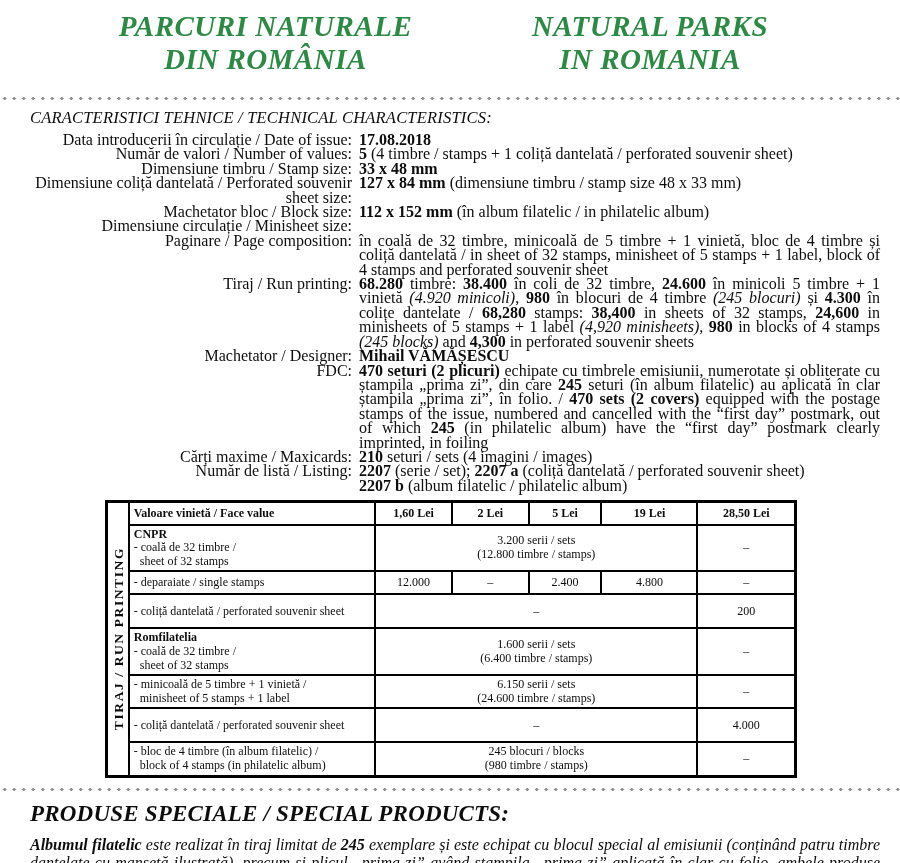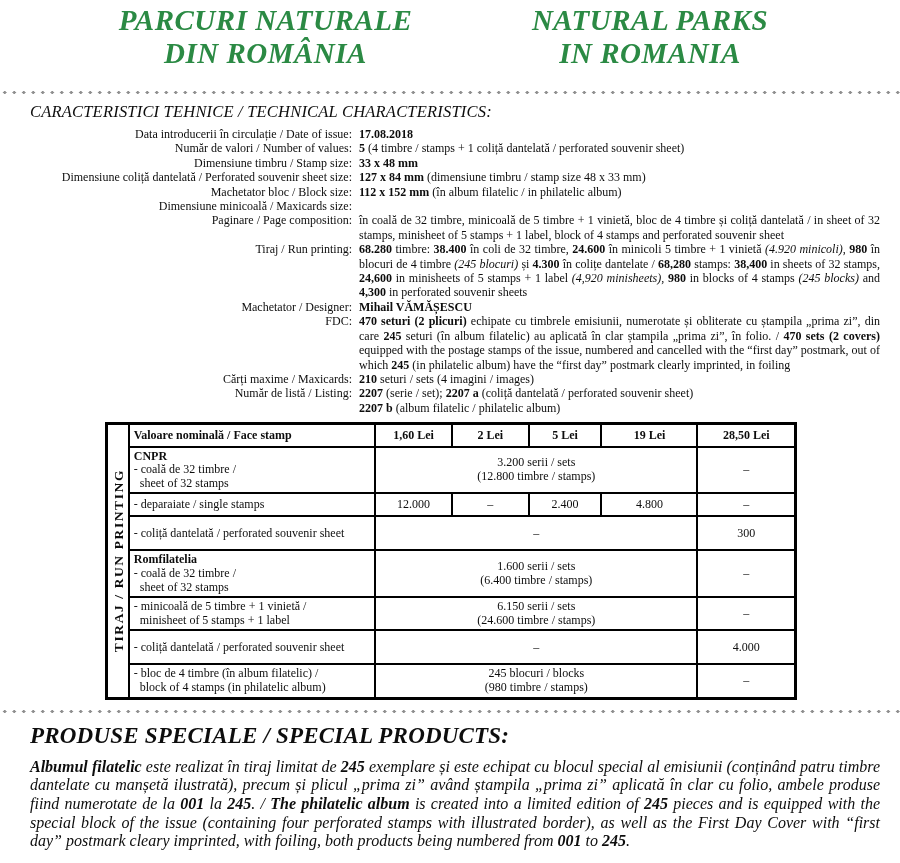--- a/index.html
+++ b/index.html
@@ -2,35 +2,35 @@
 <html><head>
 <meta charset="utf-8">
 <style>
   html,body{margin:0;padding:0;}
   body{
     width:900px;height:863px;overflow:hidden;background:#ffffff;color:#0d0d0d;
     font-family:"Liberation Serif","DejaVu Serif",serif;
     -webkit-font-smoothing:antialiased;
   }
   
-  .titles{display:flex;height:82px;padding-top:4px;}
+  .titles{display:flex;height:82px;padding-top:10px;}
   .title-block{text-align:center;color:#2b8a44;font-weight:bold;font-style:italic;
     font-size:29px;line-height:33px;letter-spacing:.5px;}
   .title-left{margin-left:88px;width:355px;}
   .title-right{margin-left:62px;width:290px;}
   
   .dots{height:9px;width:900px;
     background-image:radial-gradient(ellipse 2.5px 3.2px at center,#8f8f8f 62%,rgba(0,0,0,0) 64%);
     background-size:9.5px 9px;background-repeat:repeat-x;background-position:left center;}
   .dots.top{margin-top:2px;}
   
   .sect-heading{font-style:italic;margin:5px 0 5px 30px;font-size:16.5px;letter-spacing:.2px;}
   .sect-heading.strong{font-weight:bold;font-size:23px;margin:7px 0 9px 30px;}
   
-  .specs{margin-top:3px;font-size:12px;line-height:14.4px;}
+  .specs{margin-top:3px;font-size:16px;line-height:14.4px;}
   .spec-row{display:flex;}
   .spec-label{width:352px;flex:none;text-align:right;}
   .spec-value{flex:1;padding-left:7px;margin-right:20px;text-align:justify;}
   .spec-value b{font-weight:bold;}
   
   .runtable-wrap{margin:7px 0 0 105px;}
   table.runtable{border-collapse:collapse;table-layout:fixed;width:692px;
     font-size:12px;line-height:13.6px;}
   table.runtable td{border:2px solid #000;padding:2px 4px;vertical-align:middle;}
   table.runtable{border:3px solid #000;}
@@ -80,21 +80,21 @@
   </div>
   <div class="spec-row">
     <div class="spec-label">Dimensiune coliță dantelată / Perforated souvenir sheet size:</div>
     <div class="spec-value"><b>127 x 84 mm</b> (dimensiune timbru / stamp size 48 x 33 mm)</div>
   </div>
   <div class="spec-row">
     <div class="spec-label">Machetator bloc / Block size:</div>
     <div class="spec-value"><b>112 x 152 mm</b> (în album filatelic / in philatelic album)</div>
   </div>
   <div class="spec-row">
-    <div class="spec-label">Dimensiune minicoală / Maxicards size:</div>
+    <div class="spec-label">Dimensiune circulație / Minisheet size:</div>
   </div>
   <div class="spec-row">
     <div class="spec-label">Paginare / Page composition:</div>
     <div class="spec-value">în coală de 32 timbre, minicoală de 5 timbre + 1 vinietă, bloc de 4 timbre și coliță dantelată / in sheet of 32 stamps, minisheet of 5 stamps + 1 label, block of 4 stamps and perforated souvenir sheet</div>
   </div>
   <div class="spec-row">
     <div class="spec-label">Tiraj / Run printing:</div>
     <div class="spec-value"><b>68.280</b> timbre: <b>38.400</b> în coli de 32 timbre, <b>24.600</b> în minicoli 5 timbre + 1 vinietă <i>(4.920 minicoli)</i>, <b>980</b> în blocuri de 4 timbre <i>(245 blocuri)</i> și <b>4.300</b> în colițe dantelate / <b>68,280</b> stamps: <b>38,400</b> in sheets of 32 stamps, <b>24,600</b> in minisheets of 5 stamps + 1 label <i>(4,920 minisheets)</i>, <b>980</b> in blocks of 4 stamps <i>(245 blocks)</i> and <b>4,300</b> in perforated souvenir sheets</div>
   </div>
   <div class="spec-row">
@@ -124,21 +124,21 @@
       <col style="width:76px">
         <col style="width:72px">
         <col style="width:95px">
         <col style="width:97px">
     </colgroup>
     <tbody>
         <tr class="h23">
       <td class="side" rowspan="8">
         <div class="rot">TIRAJ / RUN PRINTING</div>
       </td>
-      <td class="lbl hb">Valoare nominală / Face stamp</td>
+      <td class="lbl hb">Valoare vinietă / Face value</td>
       <td class="c hb">1,60 Lei</td>
       <td class="c hb">2 Lei</td>
       <td class="c hb">5 Lei</td>
       <td class="c hb">19 Lei</td>
       <td class="c hb">28,50 Lei</td>
     </tr>
     <tr class="h46">
       <td class="lbl">
         <div class="hb">CNPR</div>
         <div class="pre">- coală de 32 timbre /
@@ -152,21 +152,21 @@
       <td class="lbl">- deparaiate / single stamps</td>
       <td class="c">12.000</td>
       <td class="c">–</td>
       <td class="c">2.400</td>
       <td class="c">4.800</td>
       <td class="c">–</td>
     </tr>
     <tr class="h21">
       <td class="lbl">- coliță dantelată / perforated souvenir sheet</td>
       <td class="c" colspan="4">–</td>
-      <td class="c">300</td>
+      <td class="c">200</td>
     </tr>
     <tr class="h46">
       <td class="lbl">
         <div class="hb">Romfilatelia</div>
         <div class="pre">- coală de 32 timbre /
 &nbsp;&nbsp;sheet of 32 stamps</div>
       </td>
       <td class="c pre" colspan="4">1.600 serii / sets
 (6.400 timbre / stamps)</td>
       <td class="c">–</td>

